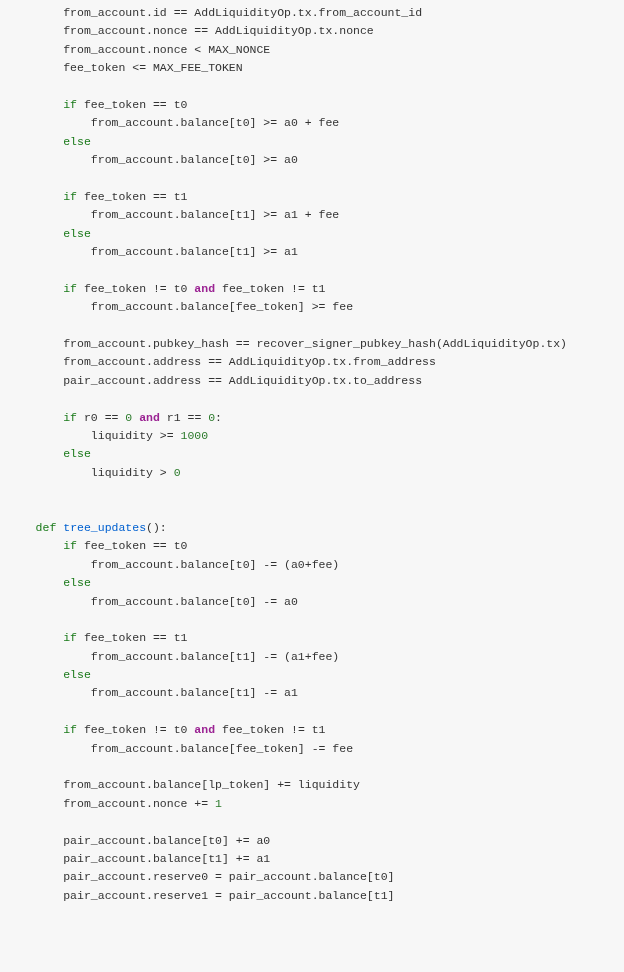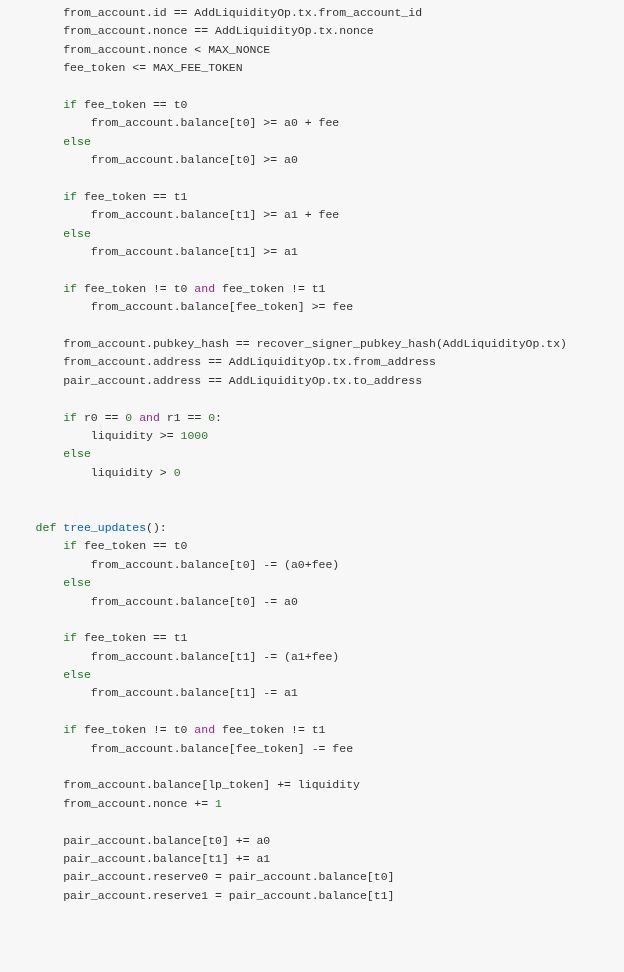--- a/index.html
+++ b/index.html
@@ -19,19 +19,19 @@
     .code-container {
       white-space: pre;
     }
     .line {
       display: block;
       min-height: 1.6em;
     }
     .kw { color: #1a7a1a; }
     .fn { color: #0060d0; }
     .num { color: #2b7a2b; }
-    .op { color: #9b2393; }
+    .op { color: #9b2393; font-weight: bold; }
     .txt { color: #333; }
   </style>
 </head>
 <body>
 
 <div class="code-container" id="code-block"><span class="line"><span>        </span><span class="txt">from_account.id == AddLiquidityOp.tx.from_account_id</span></span><span class="line"><span>        </span><span class="txt">from_account.nonce == AddLiquidityOp.tx.nonce</span></span><span class="line"><span>        </span><span class="txt">from_account.nonce &lt; MAX_NONCE</span></span><span class="line"><span>        </span><span class="txt">fee_token &lt;= MAX_FEE_TOKEN</span></span><span class="line"></span><span class="line"><span>        </span><span class="kw">if</span><span class="txt"> fee_token == t0</span></span><span class="line"><span>            </span><span class="txt">from_account.balance[t0] &gt;= a0 + fee</span></span><span class="line"><span>        </span><span class="kw">else</span></span><span class="line"><span>            </span><span class="txt">from_account.balance[t0] &gt;= a0</span></span><span class="line"></span><span class="line"><span>        </span><span class="kw">if</span><span class="txt"> fee_token == t1</span></span><span class="line"><span>            </span><span class="txt">from_account.balance[t1] &gt;= a1 + fee</span></span><span class="line"><span>        </span><span class="kw">else</span></span><span class="line"><span>            </span><span class="txt">from_account.balance[t1] &gt;= a1</span></span><span class="line"></span><span class="line"><span>        </span><span class="kw">if</span><span class="txt"> fee_token != t0 </span><span class="op">and</span><span class="txt"> fee_token != t1</span></span><span class="line"><span>            </span><span class="txt">from_account.balance[fee_token] &gt;= fee</span></span><span class="line"></span><span class="line"><span>        </span><span class="txt">from_account.pubkey_hash == recover_signer_pubkey_hash(AddLiquidityOp.tx)</span></span><span class="line"><span>        </span><span class="txt">from_account.address == AddLiquidityOp.tx.from_address</span></span><span class="line"><span>        </span><span class="txt">pair_account.address == AddLiquidityOp.tx.to_address</span></span><span class="line"></span><span class="line"><span>        </span><span class="kw">if</span><span class="txt"> r0 == </span><span class="num">0</span><span class="txt"> </span><span class="op">and</span><span class="txt"> r1 == </span><span class="num">0</span><span class="txt">:</span></span><span class="line"><span>            </span><span class="txt">liquidity &gt;= </span><span class="num">1000</span></span><span class="line"><span>        </span><span class="kw">else</span></span><span class="line"><span>            </span><span class="txt">liquidity &gt; </span><span class="num">0</span></span><span class="line"></span><span class="line"></span><span class="line"><span>    </span><span class="kw">def</span><span class="txt"> </span><span class="fn">tree_updates</span><span class="txt">():</span></span><span class="line"><span>        </span><span class="kw">if</span><span class="txt"> fee_token == t0</span></span><span class="line"><span>            </span><span class="txt">from_account.balance[t0] -= (a0+fee)</span></span><span class="line"><span>        </span><span class="kw">else</span></span><span class="line"><span>            </span><span class="txt">from_account.balance[t0] -= a0</span></span><span class="line"></span><span class="line"><span>        </span><span class="kw">if</span><span class="txt"> fee_token == t1</span></span><span class="line"><span>            </span><span class="txt">from_account.balance[t1] -= (a1+fee)</span></span><span class="line"><span>        </span><span class="kw">else</span></span><span class="line"><span>            </span><span class="txt">from_account.balance[t1] -= a1</span></span><span class="line"></span><span class="line"><span>        </span><span class="kw">if</span><span class="txt"> fee_token != t0 </span><span class="op">and</span><span class="txt"> fee_token != t1</span></span><span class="line"><span>            </span><span class="txt">from_account.balance[fee_token] -= fee</span></span><span class="line"></span><span class="line"><span>        </span><span class="txt">from_account.balance[lp_token] += liquidity</span></span><span class="line"><span>        </span><span class="txt">from_account.nonce += </span><span class="num">1</span></span><span class="line"></span><span class="line"><span>        </span><span class="txt">pair_account.balance[t0] += a0</span></span><span class="line"><span>        </span><span class="txt">pair_account.balance[t1] += a1</span></span><span class="line"><span>        </span><span class="txt">pair_account.reserve0 = pair_account.balance[t0]</span></span><span class="line"><span>        </span><span class="txt">pair_account.reserve1 = pair_account.balance[t1]</span></span></div>
 
 </body></html>

